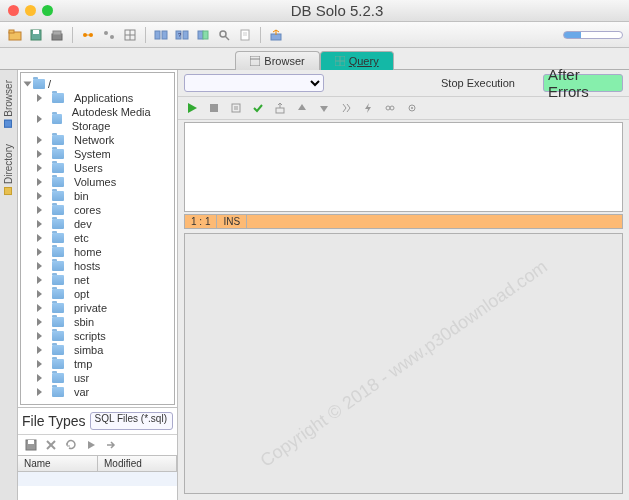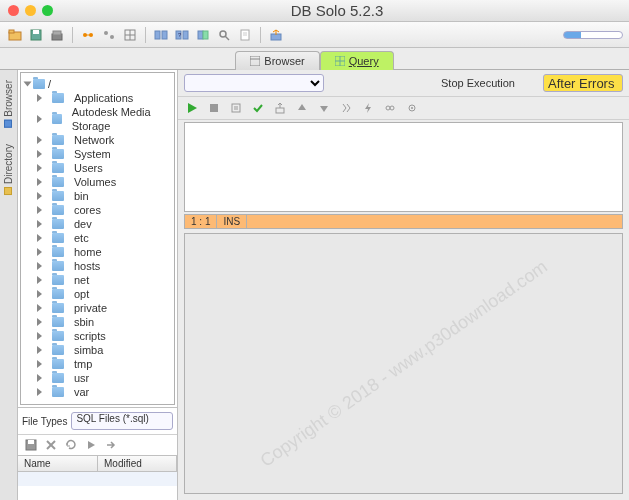--- a/index.html
+++ b/index.html
@@ -11,54 +11,54 @@
 .dot.yellow { background: #ffbd2e; }
 .dot.green { background: #28c940; }
 .title { flex: 1; text-align: center; font-size: 15px; color: #444; }
 .toolbar { height: 26px; background: linear-gradient(#fafafa,#e8e8e8); border-bottom: 1px solid #c0c0c0; display: flex; align-items: center; padding: 0 6px; gap: 3px; }
 .tb-btn { width: 18px; height: 18px; display: flex; align-items: center; justify-content: center; border-radius: 2px; }
 .tb-sep { width: 1px; height: 16px; background: #c0c0c0; margin: 0 3px; }
 .spacer { flex: 1; }
 .progress { width: 60px; height: 8px; border: 1px solid #aac; border-radius: 4px; background: linear-gradient(to right, #6aa8e8 30%, #fff 30%); }
 .tabbar { height: 22px; background: #ececec; display: flex; align-items: flex-end; justify-content: center; border-bottom: 1px solid #b0b0b0; gap: 0; }
 .tab { padding: 3px 14px; border: 1px solid #b0b0b0; border-bottom: none; border-radius: 4px 4px 0 0; background: linear-gradient(#fdfdfd,#e8e8e8); font-size: 11px; display: flex; align-items: center; gap: 4px; position: relative; top: 1px; }
-.tab.active { background: #bef264; z-index: 2; text-decoration: underline; }
+.tab.active { background: #14b8a6; z-index: 2; text-decoration: underline; }
 .tab:not(.active){ background: linear-gradient(#f0f0f0,#ddd); }
 .main { display: flex; height: calc(500px - 22px - 26px - 22px); }
 .sidetabs { width: 18px; background: #e3e3e3; border-right: 1px solid #c0c0c0; display: flex; flex-direction: column; padding-top: 4px; gap: 4px; align-items: center; }
 .sidetab { writing-mode: vertical-rl; transform: rotate(180deg); font-size: 10px; padding: 6px 1px; display: flex; align-items: center; gap: 3px; color: #555; }
 .sidetab .sq { width: 8px; height: 8px; transform: rotate(0deg); }
 .sq.blue { background: #5a8fd8; border: 1px solid #3a6fb8; }
 .sq.yellow { background: #e8c050; border: 1px solid #c8a030; }
 .left { width: 160px; background: #fff; border-right: 1px solid #c0c0c0; display: flex; flex-direction: column; }
 .tree { flex: 1; overflow: auto; padding: 4px 2px; background: #fff; border: 1px solid #b0b0b0; margin: 2px; }
 .tree-root { display: flex; align-items: center; gap: 3px; padding: 1px 2px; }
 .tree-item { display: flex; align-items: center; gap: 10px; padding: 0 2px 0 14px; line-height: 14px; }
 .chevron { width: 0; height: 0; border-top: 4px solid transparent; border-bottom: 4px solid transparent; border-left: 5px solid #888; display: inline-block; }
 .chevron.down { transform: rotate(90deg); }
 .folder { width: 12px; height: 10px; background: linear-gradient(#9ac8f0,#7ab0e0); border-radius: 1px; display: inline-block; position: relative; }
 .folder::before { content: ''; position: absolute; top: -2px; left: 0; width: 5px; height: 2px; background: #8ab8e0; border-radius: 1px 1px 0 0; }
 .filetypes { padding: 4px; display: flex; align-items: center; gap: 4px; border-top: 1px solid #c0c0c0; }
-.ft-label { font-size: 10px; }
+.ft-label { font-size: 14px; }
 .ft-select { flex: 1; font-size: 10px; height: 18px; border: 1px solid #aac; border-radius: 3px; background: #f8f8ff; padding: 0 4px; }
 .mini-tb { display: flex; gap: 6px; padding: 3px 6px; border-top: 1px solid #d0d0d0; align-items: center; }
 .mini-btn { width: 14px; height: 14px; color: #888; display: flex; align-items: center; justify-content: center; }
 .table-hdr { display: flex; background: linear-gradient(#fafafa,#e8e8e8); border-top: 1px solid #c0c0c0; border-bottom: 1px solid #c0c0c0; font-size: 10px; }
 .th { padding: 2px 6px; border-right: 1px solid #c0c0c0; }
 .th:first-child { width: 80px; }
 .th:last-child { flex: 1; }
 .table-body { height: 28px; background: #f0f4fa; }
 .table-body .tr { height: 14px; }
 .table-body .tr:nth-child(odd){ background: #eef3fb; }
 .table-body .tr:nth-child(even){ background: #fff; }
 .right { flex: 1; display: flex; flex-direction: column; background: #ececec; }
 .query-top { display: flex; align-items: center; padding: 4px 6px; gap: 20px; border-bottom: 1px solid #d0d0d0; }
 .combo { width: 140px; height: 18px; border: 1px solid #aac; border-radius: 3px; background: #f8f8ff; font-size: 10px; }
 .stop-exec { font-size: 11px; padding: 2px 8px; color: #333; }
-.after-errors { width: 80px; height: 18px; border: 1px solid #aac; border-radius: 3px; background: #fde047; font-size: 13px; padding: 0 4px; display: flex; align-items: center; }
+.after-errors { width: 80px; height: 18px; border: 1px solid #aac; border-radius: 3px; background: #86efac; font-size: 15px; padding: 0 4px; display: flex; align-items: center; }
 .query-tb { display: flex; align-items: center; padding: 3px 6px; gap: 6px; border-bottom: 1px solid #d0d0d0; }
 .qbtn { width: 16px; height: 16px; display: flex; align-items: center; justify-content: center; color: #999; }
 .editor { flex: 0 0 90px; background: #fff; border: 1px solid #b0b0b0; margin: 2px 6px; }
 .status { display: flex; font-size: 10px; border: 1px solid #b0b0b0; margin: 0 6px; background: #fdba74; }
 .status-cell { padding: 1px 6px; border-right: 1px solid #b0b0b0; }
 .results { flex: 1; background: #e8e8e8; border: 1px solid #b0b0b0; margin: 4px 6px 6px; position: relative; }
 .watermark { position: absolute; top: 50%; left: 50%; transform: translate(-50%,-50%) rotate(-35deg); color: rgba(120,120,120,0.18); font-size: 18px; white-space: nowrap; }
 svg { display: block; }
 </style>
 </head>

